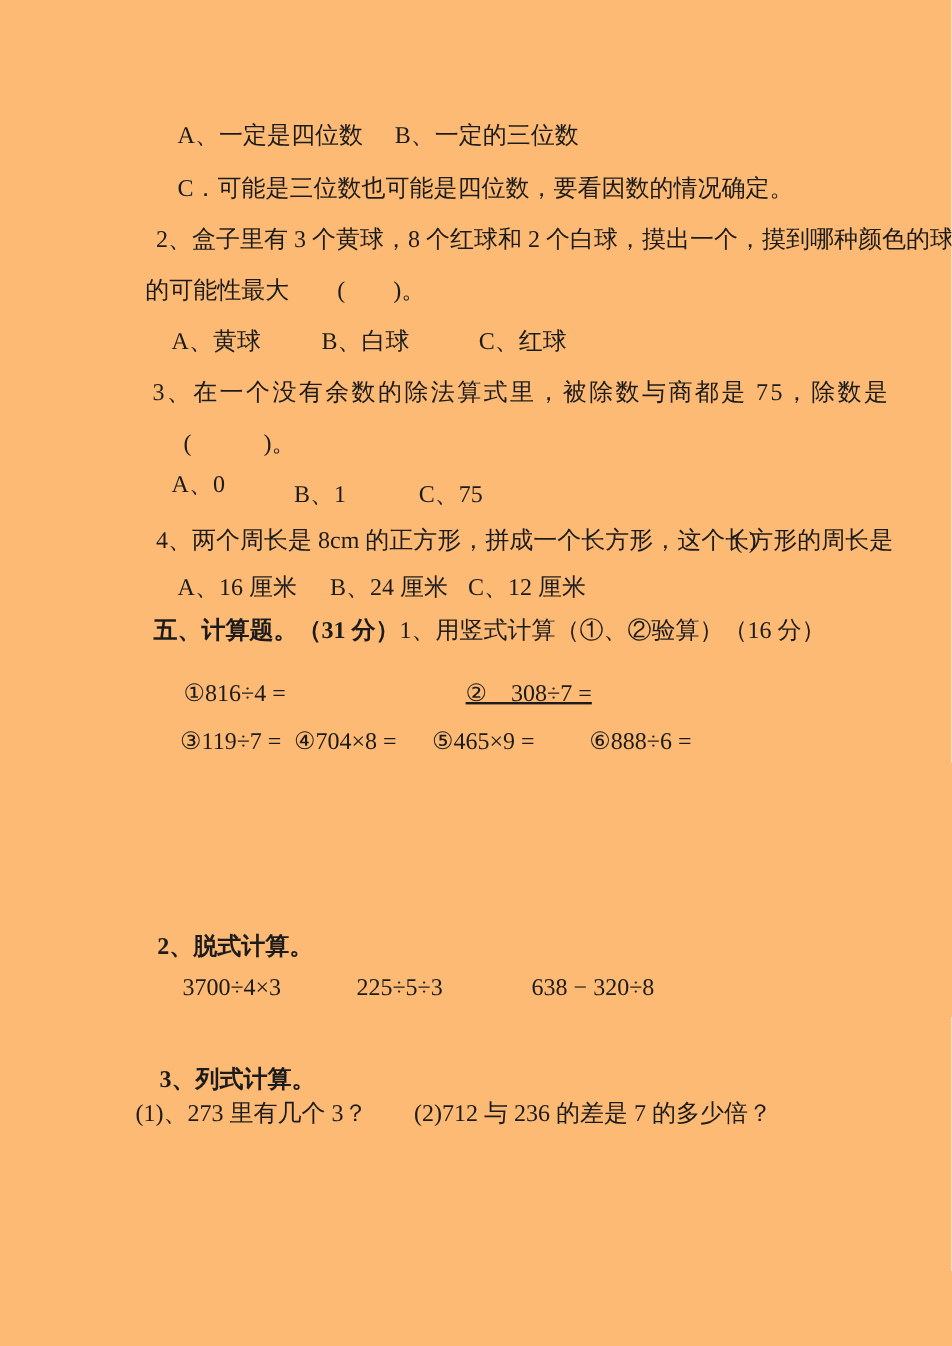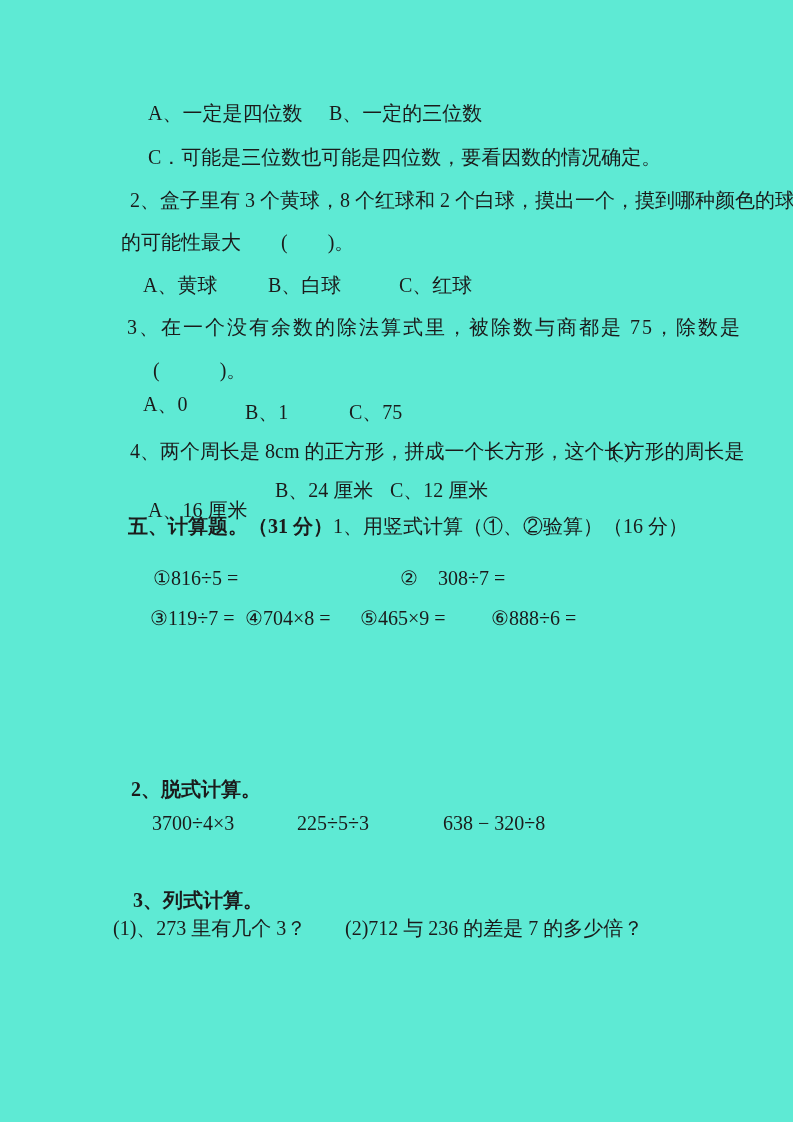--- a/index.html
+++ b/index.html
@@ -4,21 +4,21 @@
 <style>
   html, body {
     margin: 0;
     padding: 0;
     background: #ffffff;
   }
   .page {
     position: relative;
     width: 793px;
     height: 1122px;
-    background: #5eead4;
+    background: #fdba74;
     overflow: hidden;
     font-family: "Liberation Serif", "DejaVu Serif", serif;
   }
   .line {
     position: absolute;
     white-space: pre;
     color: #1b1b1b;
     font-size: 20px;
     line-height: 1.1;
     font-family: "Liberation Serif", "DejaVu Serif", serif;
@@ -44,28 +44,28 @@
   <div class="line" style="left:385px; top:274px;margin-left:14px;">C、红球</div>
 
   <div class="line ls" style="left:127px; top:316px;">3、在一个没有余数的除法算式里，被除数与商都是 75，除数是</div>
   <div class="line" style="left:153px; top:359px;">(　　　)。</div>
   <div class="line" style="left:143px; top:393px;">A、0</div>
   <div class="line" style="left:245px; top:401px;">B、1</div>
   <div class="line" style="left:349px; top:401px;">C、75</div>
 
   <div class="line" style="left:130px; top:440px;">4、两个周长是 8cm 的正方形，拼成一个长方形，这个长方形的周长是</div>
   <div class="line" style="left:612px; top:440px;">( )</div>
-  <div class="line" style="left:148px; top:479px;margin-top:20px;">A、16 厘米</div>
+  <div class="line" style="left:148px; top:479px;">A、16 厘米</div>
   <div class="line" style="left:275px; top:479px;">B、24 厘米</div>
   <div class="line" style="left:390px; top:479px;">C、12 厘米</div>
 
   <div class="line inline-pair" style="left:128px; top:515px;"><span class="bold">五、计算题。（31 分）</span><span>1、用竖式计算（①、②验算）（16 分）</span></div>
 
-  <div class="line num" style="left:153px; top:567px;">①816÷5 =</div>
-  <div class="line num" style="left:400px; top:567px;">②　308÷7 =</div>
+  <div class="line num" style="left:153px; top:567px;">①816÷4 =</div>
+  <div class="line num" style="left:388px; top:567px;text-decoration:underline;">②　308÷7 =</div>
 
   <div class="line num" style="left:150px; top:607px;">③119÷7 =</div>
   <div class="line num" style="left:245px; top:607px;">④704×8 =</div>
   <div class="line num" style="left:360px; top:607px;">⑤465×9 =</div>
   <div class="line num" style="left:465px; top:607px;margin-left:26px;">⑥888÷6 =</div>
 
   <div class="line bold" style="left:131px; top:778px;">2、脱式计算。</div>
   <div class="line num" style="left:152px; top:812px;">3700÷4×3</div>
   <div class="line num" style="left:297px; top:812px;">225÷5÷3</div>
   <div class="line num" style="left:443px; top:812px;">638 − 320÷8</div>

